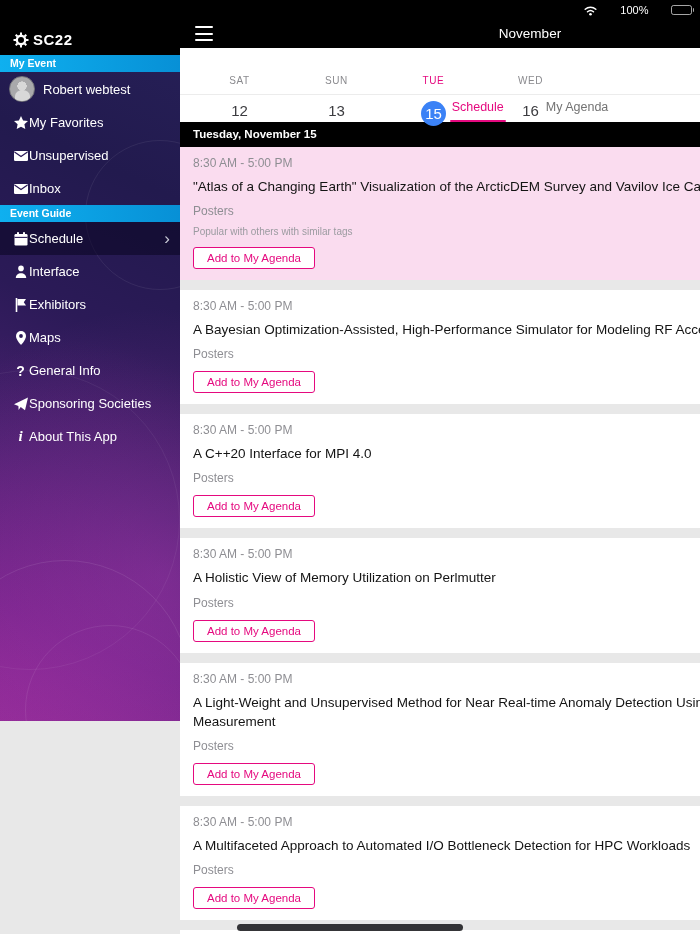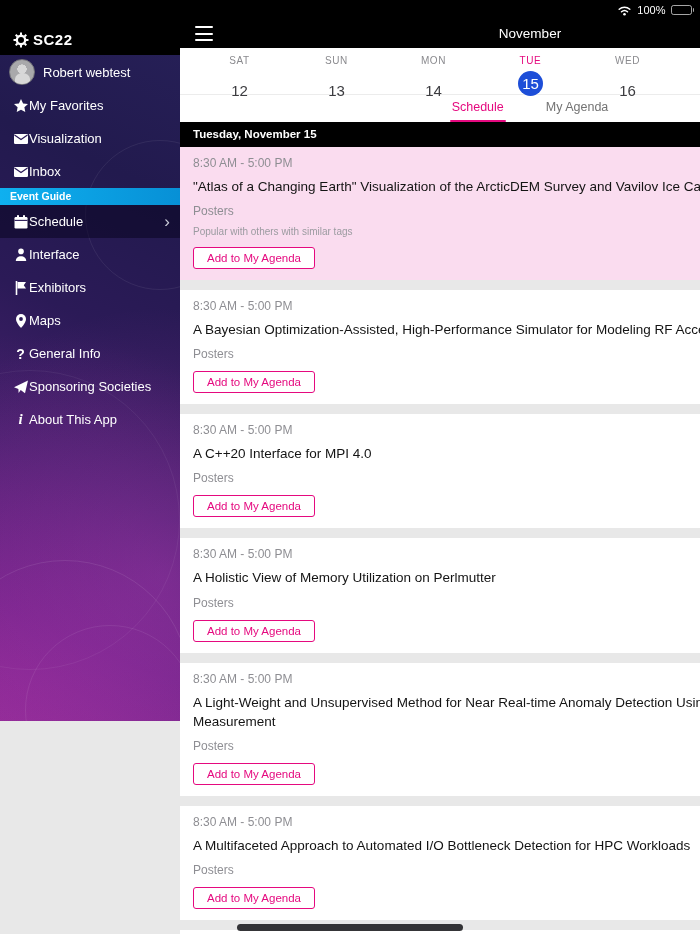--- a/index.html
+++ b/index.html
@@ -2,21 +2,21 @@
 <html><head>
 <meta charset="utf-8">
 <style>
   * { margin:0; padding:0; box-sizing:border-box; }
   html,body { width:700px; height:934px; overflow:hidden; background:#000; }
   body { font-family:"Liberation Sans", sans-serif; }
   .page { position:relative; width:700px; height:934px; overflow:hidden; background:#e8e8e8; }
 
   
   .statusbar { position:absolute; top:0; left:0; width:700px; height:20px; background:#000; z-index:40; }
-  .statusbar .right { position:absolute; right:6px; top:0; height:20px; display:flex; align-items:center; gap:5px; }
+  .statusbar .right { position:absolute; right:6px; top:0; height:20px; display:flex; align-items:center; gap:22px; }
   .statusbar .pct { color:#fff; font-size:11px; }
   .battery { display:flex; align-items:center; }
   .battery .shell { width:21px; height:10px; border:1px solid rgba(255,255,255,.65); border-radius:2.5px; padding:1px; }
   .battery .fill { width:100%; height:100%; background:#fff; border-radius:1px; }
   .battery .nub { width:1.5px; height:4px; background:rgba(255,255,255,.65); border-radius:0 1px 1px 0; margin-left:1px; }
 
   
   .sidebar { position:absolute; top:0; left:0; width:180px; height:721px; z-index:20; overflow:hidden;
     background:
       radial-gradient(circle at 90% 80%, rgba(200,70,200,.28), transparent 45%),
@@ -49,24 +49,24 @@
 
   
   .main { position:absolute; left:180px; top:20px; width:700px; height:914px; background:#e8e8e8; }
   .main-header { position:relative; height:28px; background:#000; }
   .hamburger { position:absolute; left:15px; top:6px; width:18px; height:15px; display:flex; flex-direction:column; justify-content:space-between; cursor:pointer; }
   .hamburger span { display:block; height:2px; background:#fff; border-radius:1px; }
   .main-title { position:absolute; left:0; right:0; top:0; height:28px; line-height:28px; text-align:center; color:#fff; font-size:13.5px; }
 
   .date-strip { height:47px; background:#fff; border-bottom:1px solid #ececec; display:flex; padding-left:11px; }
   .day { width:97px; text-align:center; padding-top:7px; cursor:pointer; }
-  .day .dow { font-size:10px; letter-spacing:.6px; color:#8a8a8e; }
+  .day .dow { font-size:10px; letter-spacing:.6px; color:#8a8a8e;margin-top:20px; }
   .day .num { font-size:15px; color:#3c3c40; margin-top:13px; line-height:24px; }
   .day.selected .dow { color:#e5097f; }
-  .day.selected .num { width:25px; height:25px; line-height:25px; border-radius:50%; background:#1d4ed8; color:#fff; margin:5px auto 0; }
+  .day.selected .num { width:25px; height:25px; line-height:25px; border-radius:50%; background:#3b82f6; color:#fff; margin:15px auto 0; }
 
   .tabs { height:27px; background:#fff; display:flex; justify-content:center; gap:38px; }
   .tab { position:relative; font-size:12.5px; color:#737373; padding:0 2px; line-height:25px; cursor:pointer; }
   .tab.active { color:#e5097f; }
   .tab.active .underline { position:absolute; left:0; right:0; bottom:0; height:2px; background:#e5097f; border-radius:1px; }
 
   .day-header { height:25px; line-height:25px; background:#000; color:#fff; font-size:11.5px; font-weight:bold; padding-left:13px; }
 
   .cards { }
   .card { background:#fff; padding:9px 13px 11px; margin-bottom:10px; }
@@ -100,24 +100,20 @@
     </div>
 
     <div class="date-strip">
       <div class="day">
         <div class="dow">SAT</div>
         <div class="num">12</div>
       </div>
       <div class="day">
         <div class="dow">SUN</div>
         <div class="num">13</div>
-      </div>
-      <div class="day">
-        <div class="dow">MON</div>
-        <div class="num">14</div>
       </div>
       <div class="day selected">
         <div class="dow">TUE</div>
         <div class="num">15</div>
       </div>
       <div class="day">
         <div class="dow">WED</div>
         <div class="num">16</div>
       </div>
     </div>
@@ -209,20 +205,21 @@
                 <line x1="11.5" y1="11.5" x2="13.3" y2="13.3"></line>
               <line x1="13.3" y1="2.7" x2="11.5" y2="4.5"></line>
                 <line x1="4.5" y1="11.5" x2="2.7" y2="13.3"></line>
             </g>
           </svg>
         </span>
         <span class="logo-text">SC22</span>
       </div>
     </div>
 
+    <div class="side-section-header">My Event</div>
 
     <div class="side-item avatar-row">
       <span class="avatar"></span>
       <span>Robert webtest</span>
     </div>
 
     <div class="side-item">
       <span class="iconbox">
         <svg width="16" height="16" viewBox="0 0 16 16">
             <path d="M8 1l2.1 4.4 4.9.6-3.6 3.3.9 4.8L8 11.7 3.7 14.1l.9-4.8L1 6l4.9-.6z" fill="#fff"></path>
@@ -231,21 +228,21 @@
       <span>My Favorites</span>
     </div>
 
     <div class="side-item">
       <span class="iconbox">
         <svg width="16" height="16" viewBox="0 0 16 16">
             <rect x="1" y="3" width="14" height="10" rx="1.2" fill="#fff"></rect>
             <path d="M1.5 4l6.5 4.6L14.5 4" stroke="#2b1a57" stroke-width="1.2" fill="none"></path>
           </svg>
       </span>
-      <span>Visualization</span>
+      <span>Unsupervised</span>
     </div>
 
     <div class="side-item">
       <span class="iconbox">
         <svg width="16" height="16" viewBox="0 0 16 16">
             <rect x="1" y="3" width="14" height="10" rx="1.2" fill="#fff"></rect>
             <path d="M1.5 4l6.5 4.6L14.5 4" stroke="#2b1a57" stroke-width="1.2" fill="none"></path>
           </svg>
       </span>
       <span>Inbox</span>

